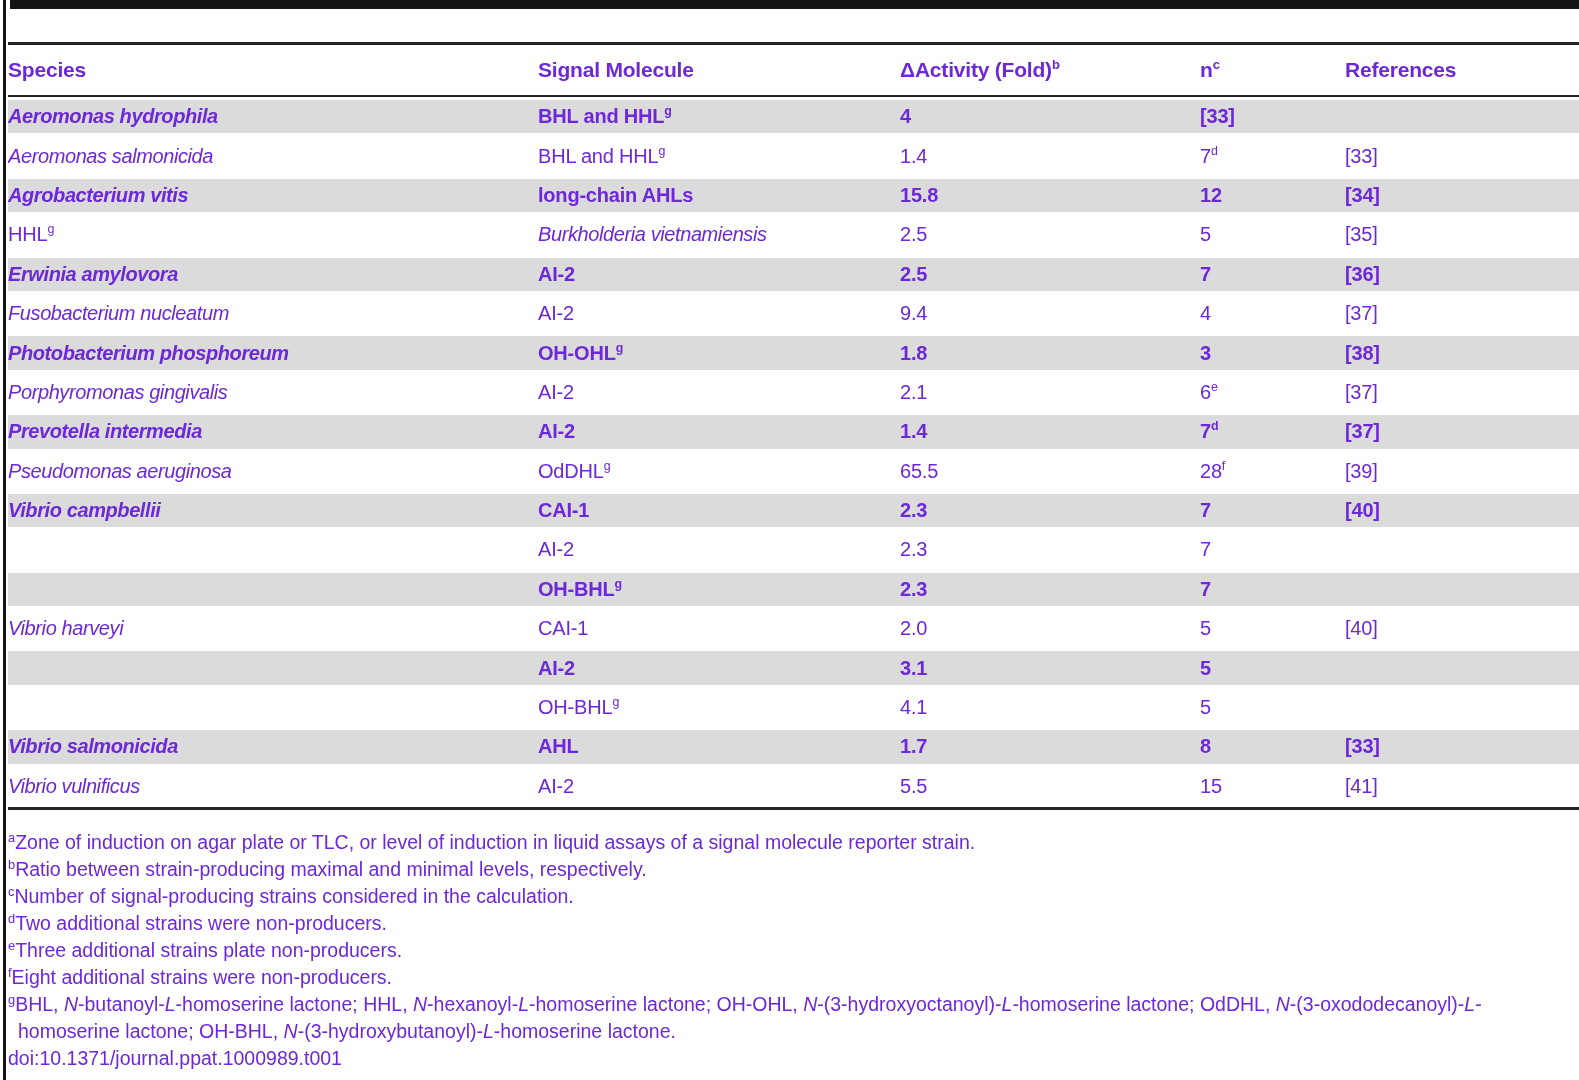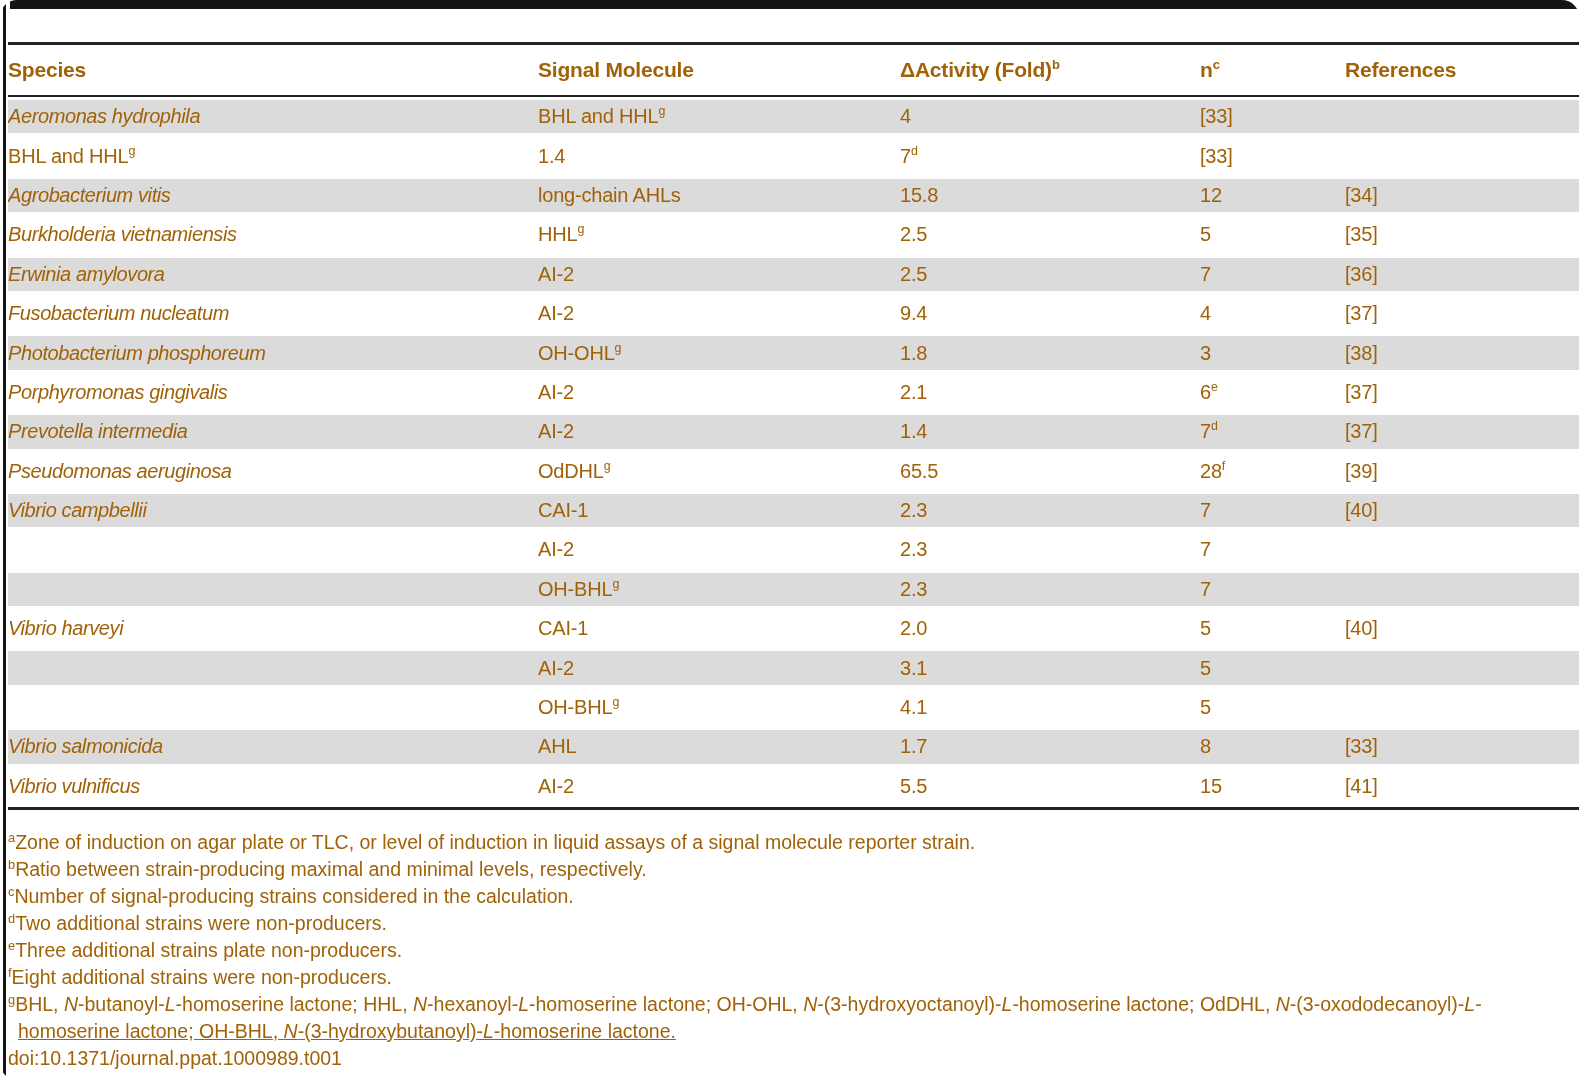--- a/index.html
+++ b/index.html
@@ -3,22 +3,21 @@
 <meta charset="utf-8">
 <style>
   html, body { margin: 0; padding: 0; background: #ffffff; }
   .page {
     position: relative;
     width: 1579px;
     height: 1080px;
     background: #ffffff;
     overflow: hidden;
     font-family: "Liberation Sans", sans-serif;
-    color: #a16207;
-    border-radius: 17px;
+    color: #6d28d9;
   }
   .left-rule {
     position: absolute;
     left: 3px; top: 0;
     width: 3px; height: 1080px;
     background: #141414;
   }
   .top-bar {
     position: absolute;
     left: 10px; right: 0; top: 0;
@@ -46,20 +45,21 @@
   }
   .rows-wrap {
     position: absolute;
     left: 8px; right: 0; top: 97px;
   }
   .trow { height: 39.4px; font-size: 20px; letter-spacing: -0.2px; }
   .trow.gray {
     background: #dbdbdb;
     border-top: 3px solid #ffffff;
     border-bottom: 3px solid #ffffff;
+    font-weight: bold;
   }
   .cell { overflow: hidden; white-space: nowrap; }
   .species { font-style: italic; letter-spacing: -0.4px; }
   sup {
     font-size: 0.62em;
     vertical-align: super;
     line-height: 0;
   }
   .header-row sup { font-weight: bold; }
 
@@ -67,21 +67,21 @@
     position: absolute;
     left: 8px; right: 0; top: 829px;
     font-size: 19.5px;
   }
   .fnline {
     height: 27px;
     line-height: 27px;
     white-space: nowrap;
     overflow: hidden;
   }
-  .fnline.indent { padding-left: 10px; text-decoration: underline; }
+  .fnline.indent { padding-left: 10px; }
   .fnline sup { font-size: 0.66em; }
   .doi-line {
     height: 27px;
     line-height: 27px;
     white-space: nowrap;
   }
 </style>
 </head>
 <body>
 
@@ -103,37 +103,38 @@
 
   <div class="rows-wrap">
   <div class="grid-row trow gray">
     <div class="cell species"><span class="b-species">Aeromonas hydrophila</span></div>
     <div class="cell"><span class="b-signal">BHL and HHL</span><sup class="b-signal-sup">g</sup></div>
     <div class="cell"><span class="b-n">4</span><sup class="b-n-sup"></sup></div>
     <div class="cell"><span class="b-ref">[33]</span></div>
   </div>
 
   <div class="grid-row trow">
+    <div class="cell species"><span class="b-species">Aeromonas salmonicida</span></div>
     <div class="cell"><span class="b-signal">BHL and HHL</span><sup class="b-signal-sup">g</sup></div>
     <div class="cell"><span class="b-activity">1.4</span></div>
     <div class="cell"><span class="b-n">7</span><sup class="b-n-sup">d</sup></div>
     <div class="cell"><span class="b-ref">[33]</span></div>
   </div>
 
   <div class="grid-row trow gray">
     <div class="cell species"><span class="b-species">Agrobacterium vitis</span></div>
     <div class="cell"><span class="b-signal">long-chain AHLs</span><sup class="b-signal-sup"></sup></div>
     <div class="cell"><span class="b-activity">15.8</span></div>
     <div class="cell"><span class="b-n">12</span><sup class="b-n-sup"></sup></div>
     <div class="cell"><span class="b-ref">[34]</span></div>
   </div>
 
   <div class="grid-row trow">
+    <div class="cell"><span class="b-signal">HHL</span><sup class="b-signal-sup">g</sup></div>
     <div class="cell species"><span class="b-species">Burkholderia vietnamiensis</span></div>
-    <div class="cell"><span class="b-signal">HHL</span><sup class="b-signal-sup">g</sup></div>
     <div class="cell"><span class="b-activity">2.5</span></div>
     <div class="cell"><span class="b-n">5</span><sup class="b-n-sup"></sup></div>
     <div class="cell"><span class="b-ref">[35]</span></div>
   </div>
 
   <div class="grid-row trow gray">
     <div class="cell species"><span class="b-species">Erwinia amylovora</span></div>
     <div class="cell"><span class="b-signal">AI-2</span><sup class="b-signal-sup"></sup></div>
     <div class="cell"><span class="b-activity">2.5</span></div>
     <div class="cell"><span class="b-n">7</span><sup class="b-n-sup"></sup></div>

